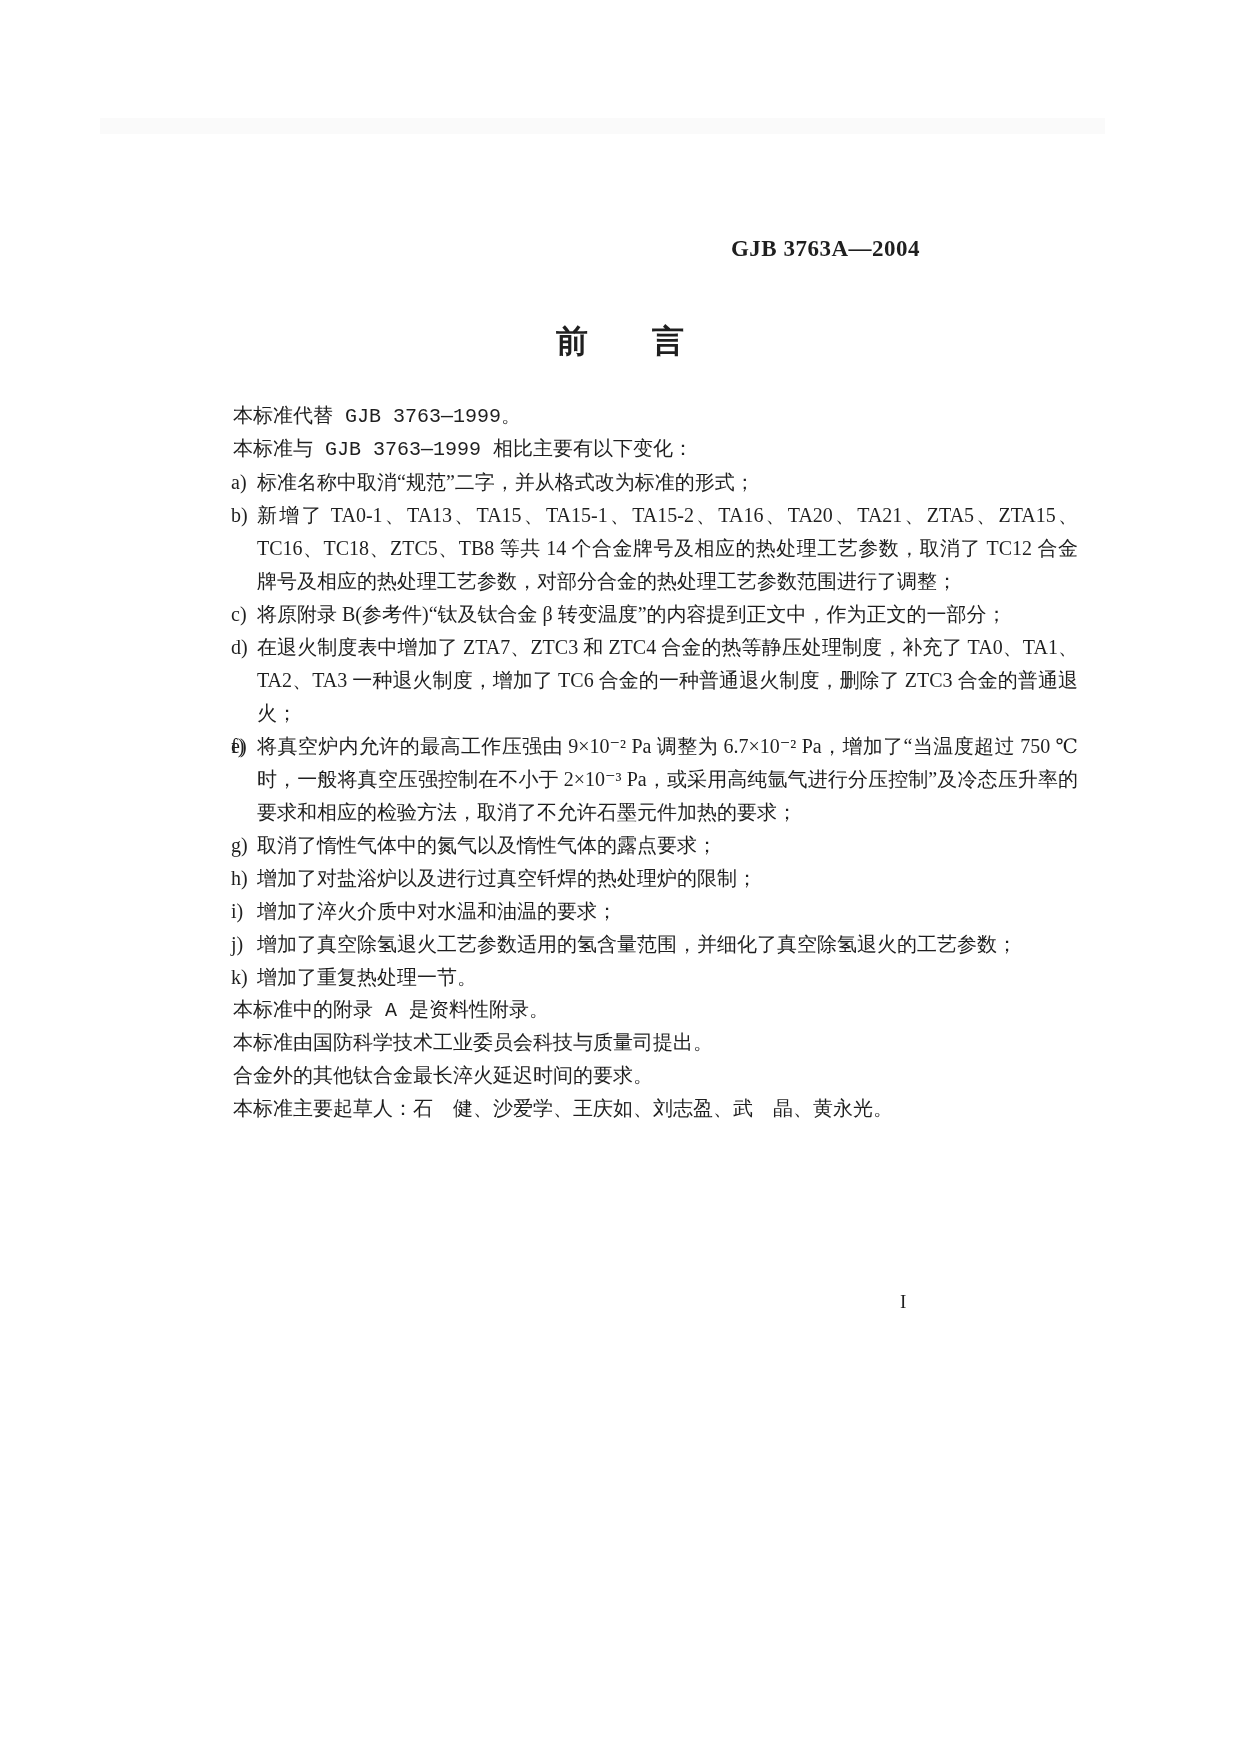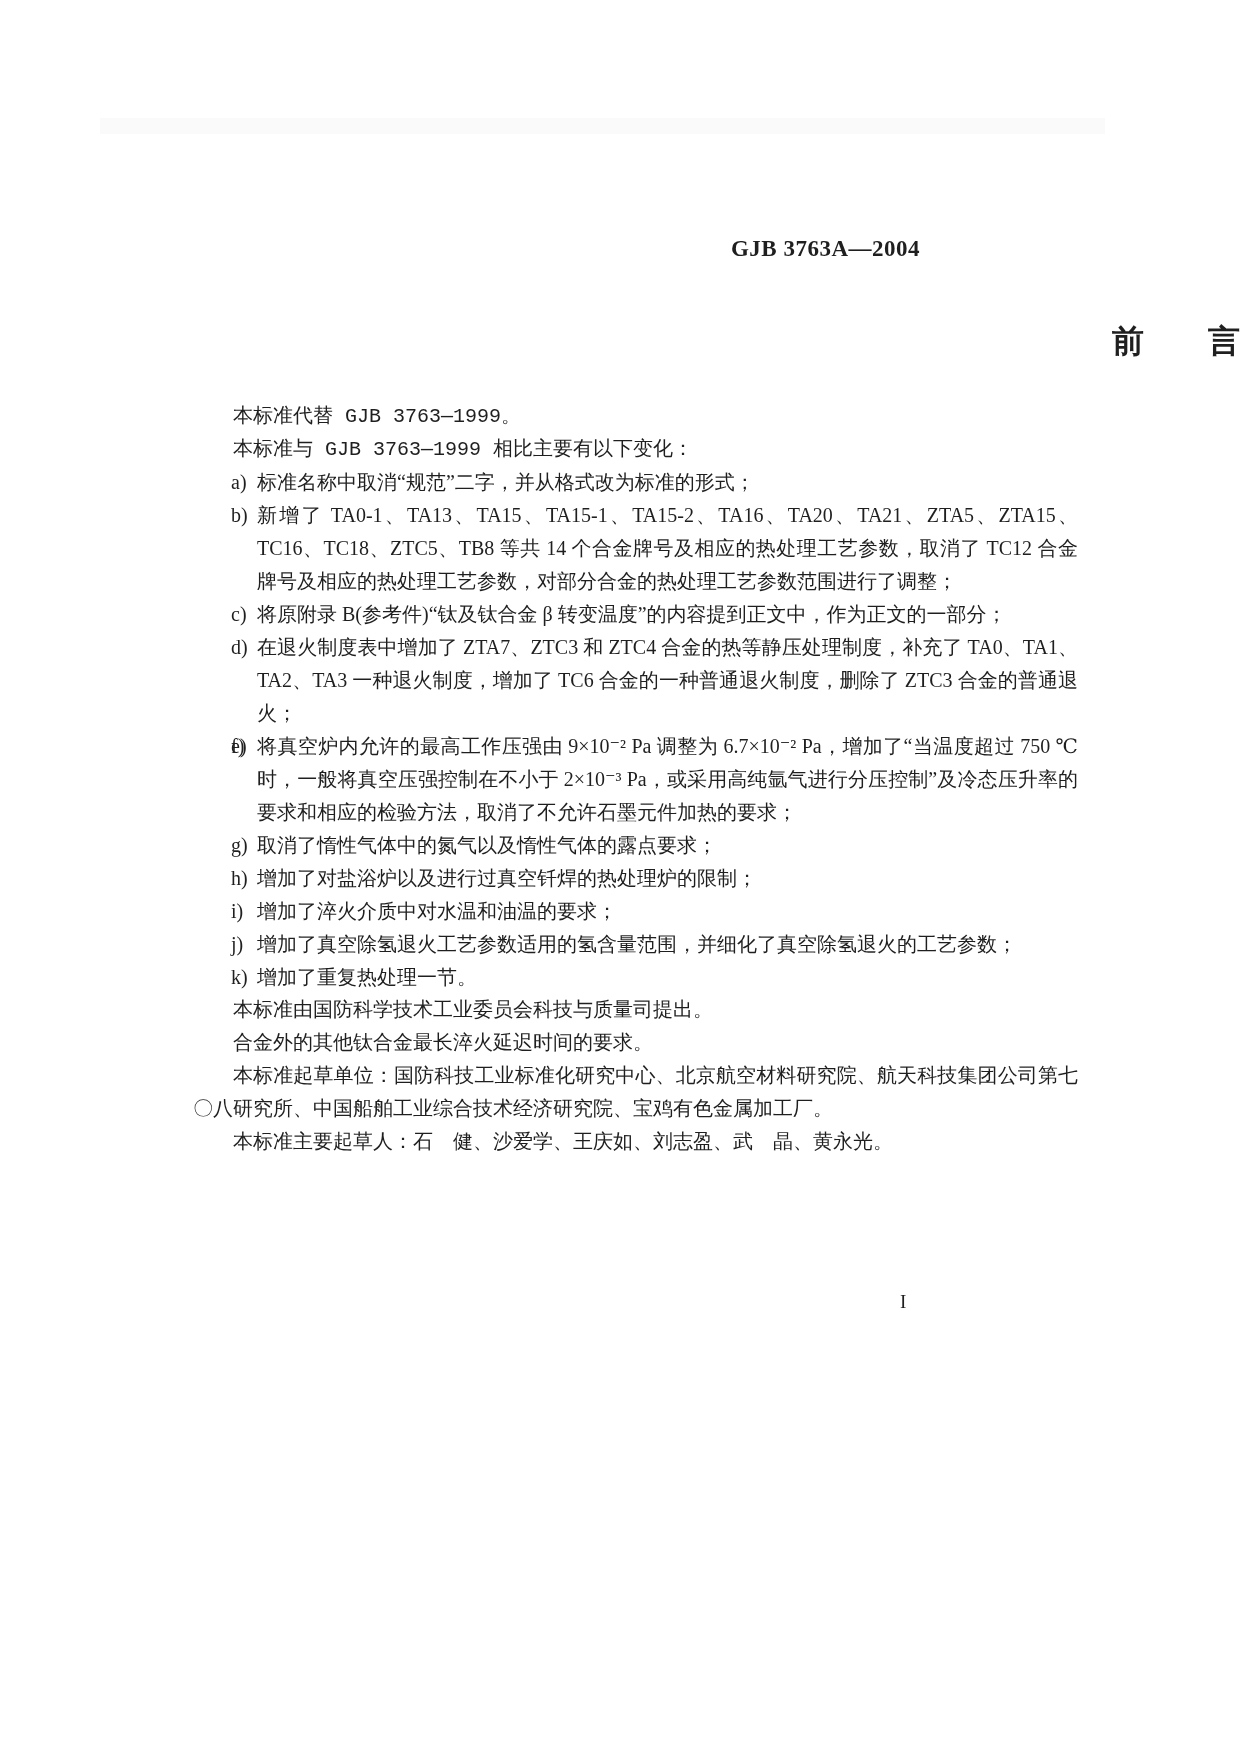--- a/index.html
+++ b/index.html
@@ -34,21 +34,21 @@
     text-align: right;
     font-size: 23px;
     font-weight: bold;
     letter-spacing: 0.5px;
   }
   .doc-title {
     position: absolute;
     top: 320px;
     left: 0;
     width: 100%;
-    text-align: right;
+    text-align: center;
     font-size: 32px;
     font-weight: bold;
   }
   .body-block {
     position: absolute;
     top: 400px;
     left: 193px;
     width: 885px;
     font-size: 20px;
     line-height: 33px;
@@ -129,22 +129,22 @@
     </div>
     <div class="list-item">
       <span class="item-label">j)</span>
       <span>增加了真空除氢退火工艺参数适用的氢含量范围，并细化了真空除氢退火的工艺参数；</span>
     </div>
     <div class="list-item">
       <span class="item-label">k)</span>
       <span>增加了重复热处理一节。</span>
     </div>
 
+    <p class="para">本标准中的附录 A 是资料性附录。</p>
     <p class="para">本标准由国防科学技术工业委员会科技与质量司提出。</p>
     <p class="para">合金外的其他钛合金最长淬火延迟时间的要求。</p>
-    <p class="para">本标准起草单位：国防科技工业标准化研究中心、北京航空材料研究院、航天科技集团公司第七〇八研究所、中国船舶工业综合技术经济研究院、宝鸡有色金属加工厂。</p>
     <p class="para">本标准主要起草人：石　健、沙爱学、王庆如、刘志盈、武　晶、黄永光。</p>
 
   </div>
 
   <div class="page-number">I</div>
 
 </div>
 
 </body></html>

